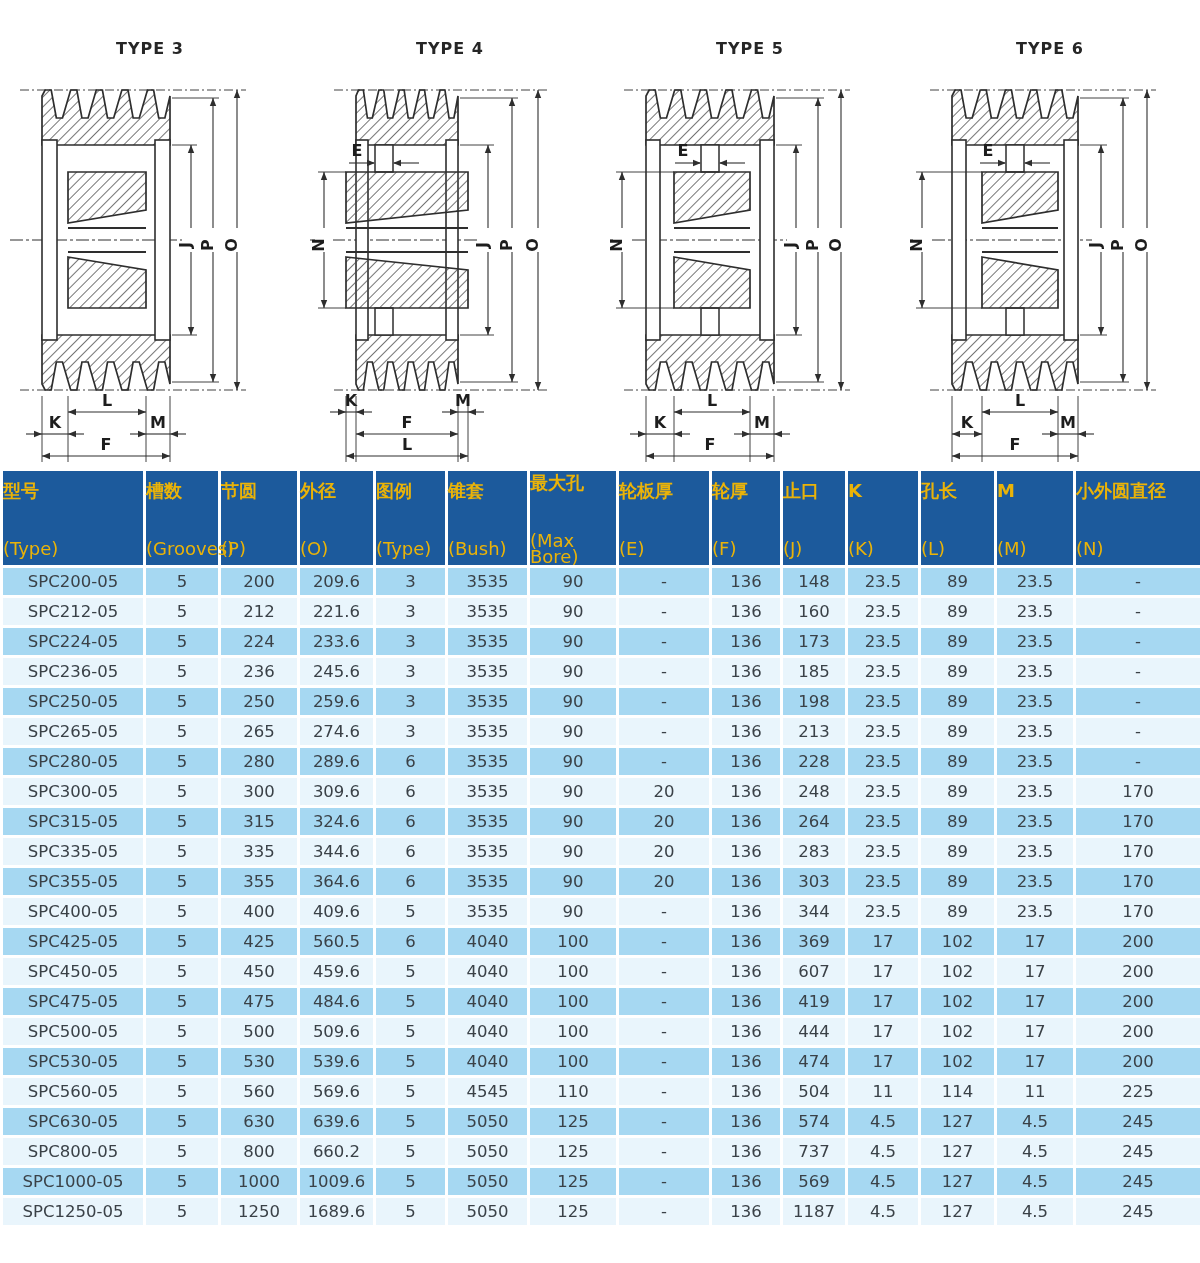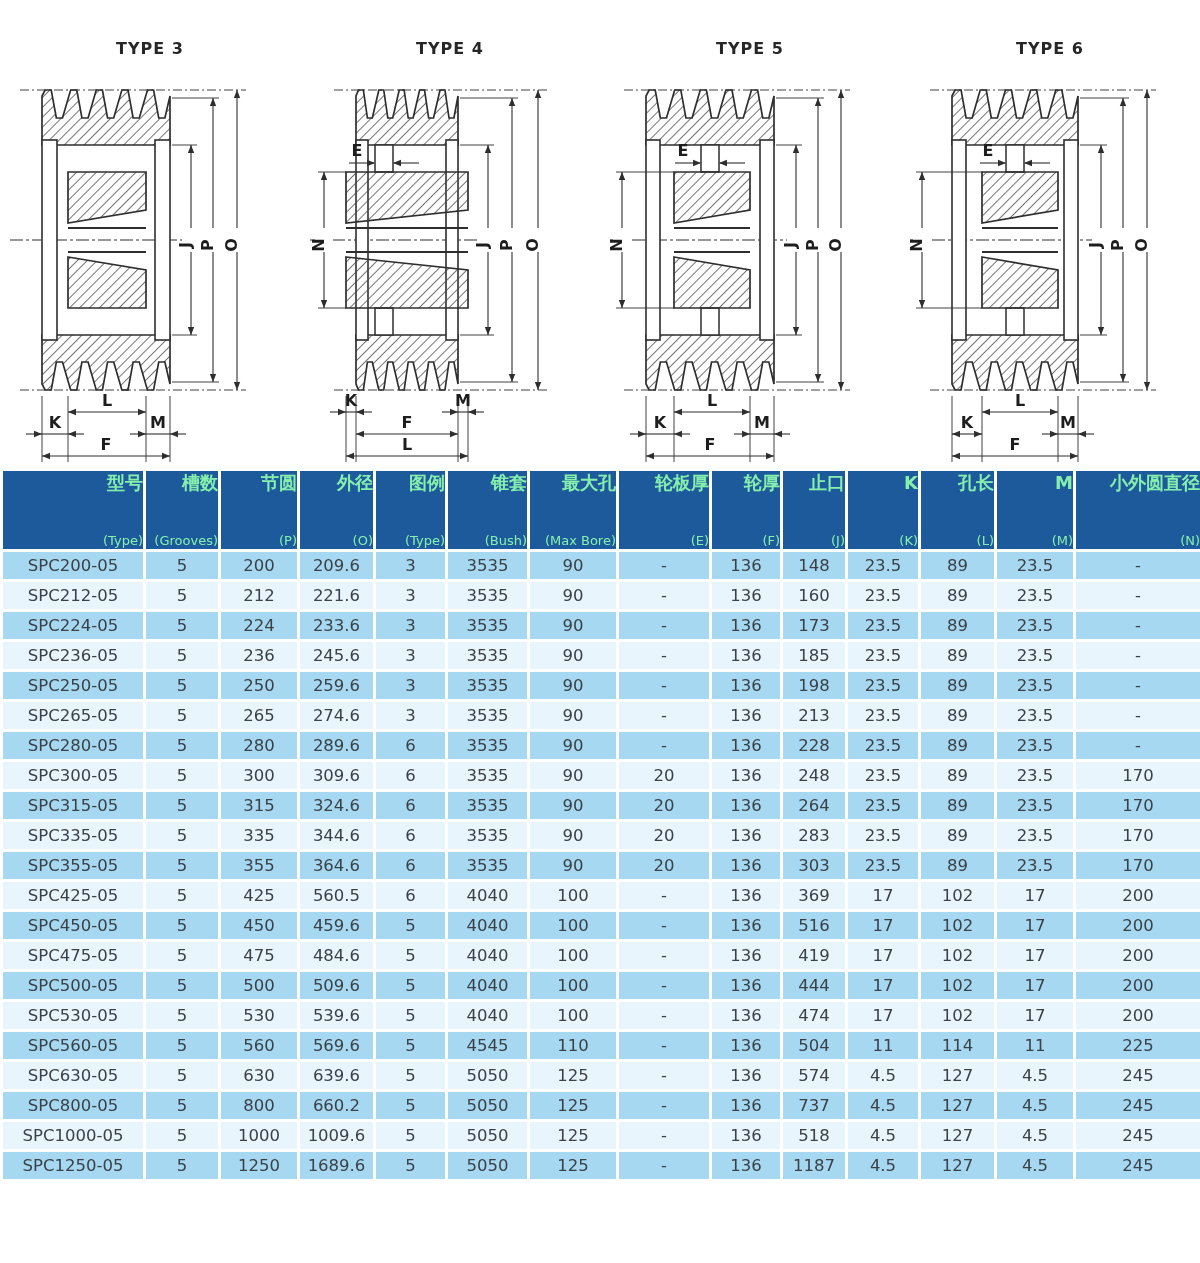--- a/index.html
+++ b/index.html
@@ -9,24 +9,24 @@
   body{width:1200px;font-family:"DejaVu Sans","Liberation Sans",sans-serif;}
   .page{width:1200px;}
   
   .diagrams{display:flex;width:1156px;height:468px;background:#fff;justify-content:space-between;}
   .diagram{width:300px;display:flex;flex-direction:column;align-items:center;}
   .diagram-title{height:58px;display:flex;align-items:flex-end;justify-content:center;
     font-size:16px;font-weight:bold;color:#262626;letter-spacing:1px;padding-bottom:2px;}
   .diagram svg{display:block;}
   
   table.spec{border-collapse:collapse;table-layout:fixed;width:1200px;}
-  table.spec th{background:var(--hdr);color:#86efac;border:3px solid #fff;padding:0;height:62px;
-    vertical-align:middle;text-align:right;}
+  table.spec th{background:var(--hdr);color:#eab308;border:3px solid #fff;padding:0;height:62px;
+    vertical-align:middle;text-align:left;}
   table.spec .h-zh{font-size:18px;font-weight:bold;line-height:23px;}
-  table.spec .h-en{font-size:13px;font-weight:normal;line-height:16px;margin-top:39px;}
+  table.spec .h-en{font-size:18px;font-weight:normal;line-height:16px;margin-top:39px;}
   table.spec td{border:3px solid #fff;padding:0;height:27px;text-align:center;
     font-size:16.5px;color:var(--txt);vertical-align:middle;overflow:hidden;white-space:nowrap;}
   table.spec tbody tr:nth-child(odd) td{background:var(--odd);}
   table.spec tbody tr:nth-child(even) td{background:var(--even);}
 </style>
 </head>
 <body>
 
 <div class="page">
 
@@ -593,20 +593,36 @@
           <td>90</td>
           <td>20</td>
           <td>136</td>
           <td>303</td>
           <td>23.5</td>
           <td>89</td>
           <td>23.5</td>
           <td>170</td>
         </tr>
         <tr>
+          <td>SPC400-05</td>
+          <td>5</td>
+          <td>400</td>
+          <td>409.6</td>
+          <td>5</td>
+          <td>3535</td>
+          <td>90</td>
+          <td>-</td>
+          <td>136</td>
+          <td>344</td>
+          <td>23.5</td>
+          <td>89</td>
+          <td>23.5</td>
+          <td>170</td>
+        </tr>
+        <tr>
           <td>SPC425-05</td>
           <td>5</td>
           <td>425</td>
           <td>560.5</td>
           <td>6</td>
           <td>4040</td>
           <td>100</td>
           <td>-</td>
           <td>136</td>
           <td>369</td>
@@ -618,21 +634,21 @@
         <tr>
           <td>SPC450-05</td>
           <td>5</td>
           <td>450</td>
           <td>459.6</td>
           <td>5</td>
           <td>4040</td>
           <td>100</td>
           <td>-</td>
           <td>136</td>
-          <td>516</td>
+          <td>607</td>
           <td>17</td>
           <td>102</td>
           <td>17</td>
           <td>200</td>
         </tr>
         <tr>
           <td>SPC475-05</td>
           <td>5</td>
           <td>475</td>
           <td>484.6</td>
@@ -730,21 +746,21 @@
         <tr>
           <td>SPC1000-05</td>
           <td>5</td>
           <td>1000</td>
           <td>1009.6</td>
           <td>5</td>
           <td>5050</td>
           <td>125</td>
           <td>-</td>
           <td>136</td>
-          <td>518</td>
+          <td>569</td>
           <td>4.5</td>
           <td>127</td>
           <td>4.5</td>
           <td>245</td>
         </tr>
         <tr>
           <td>SPC1250-05</td>
           <td>5</td>
           <td>1250</td>
           <td>1689.6</td>

